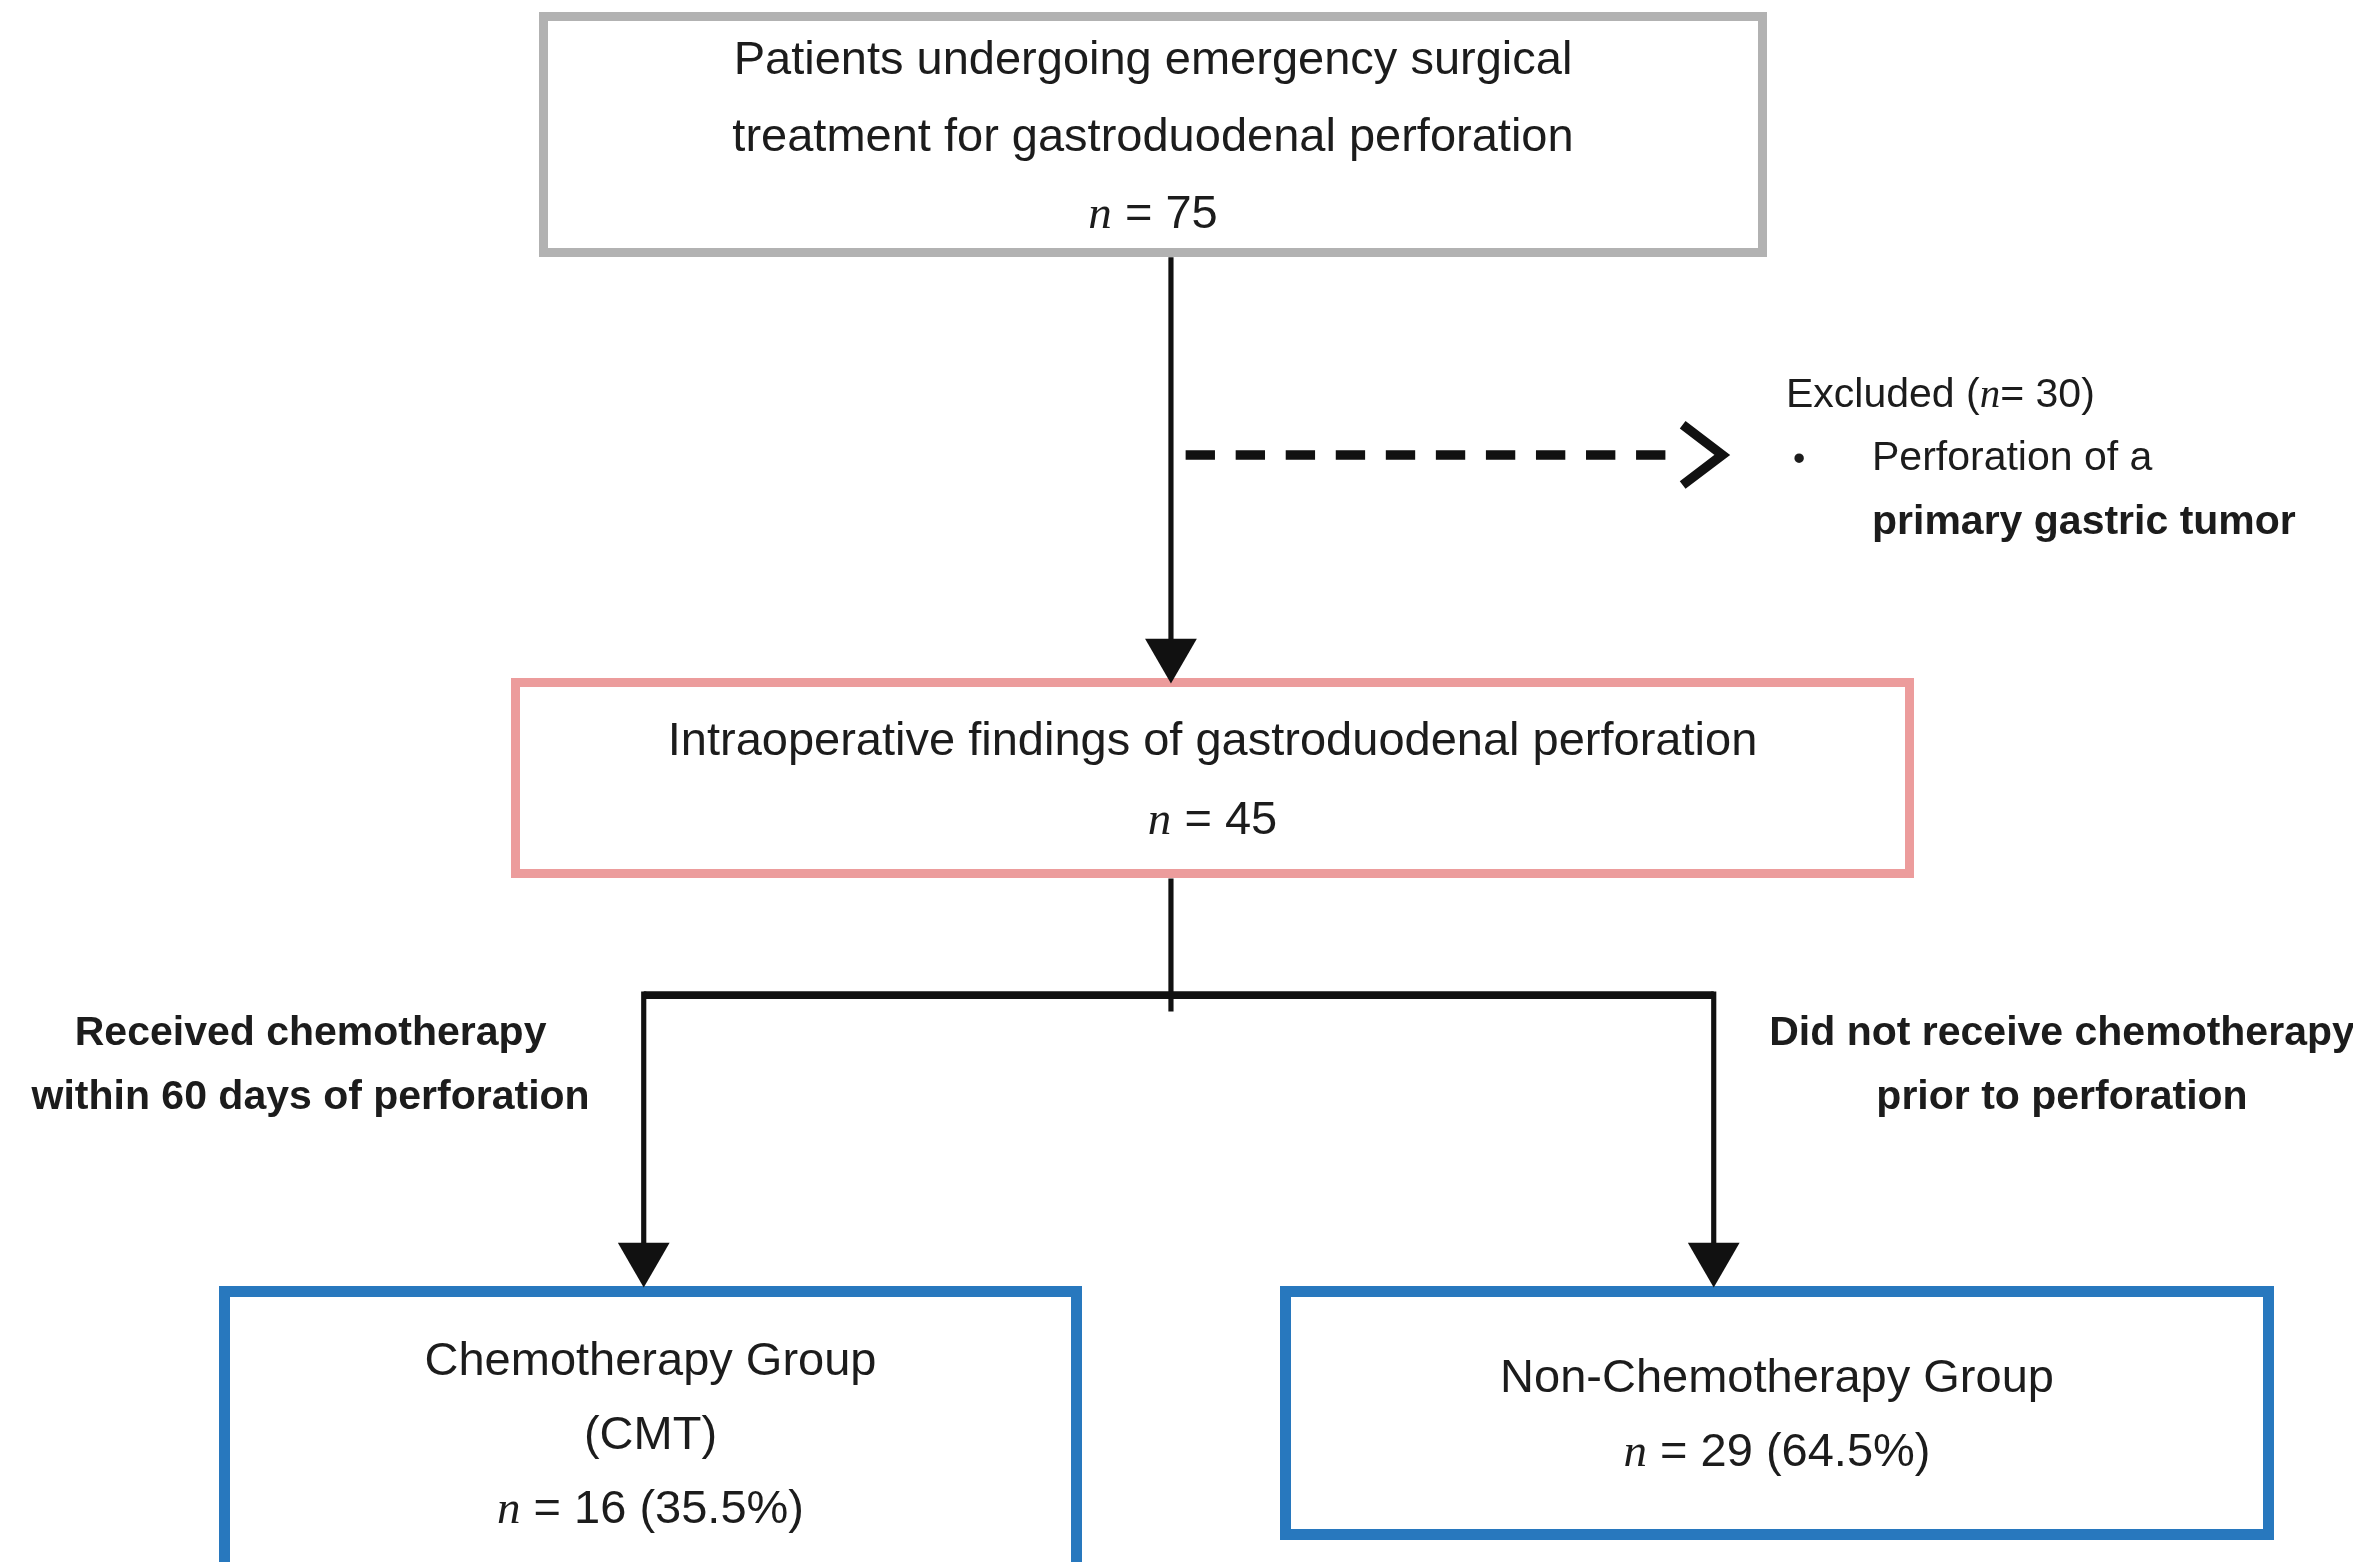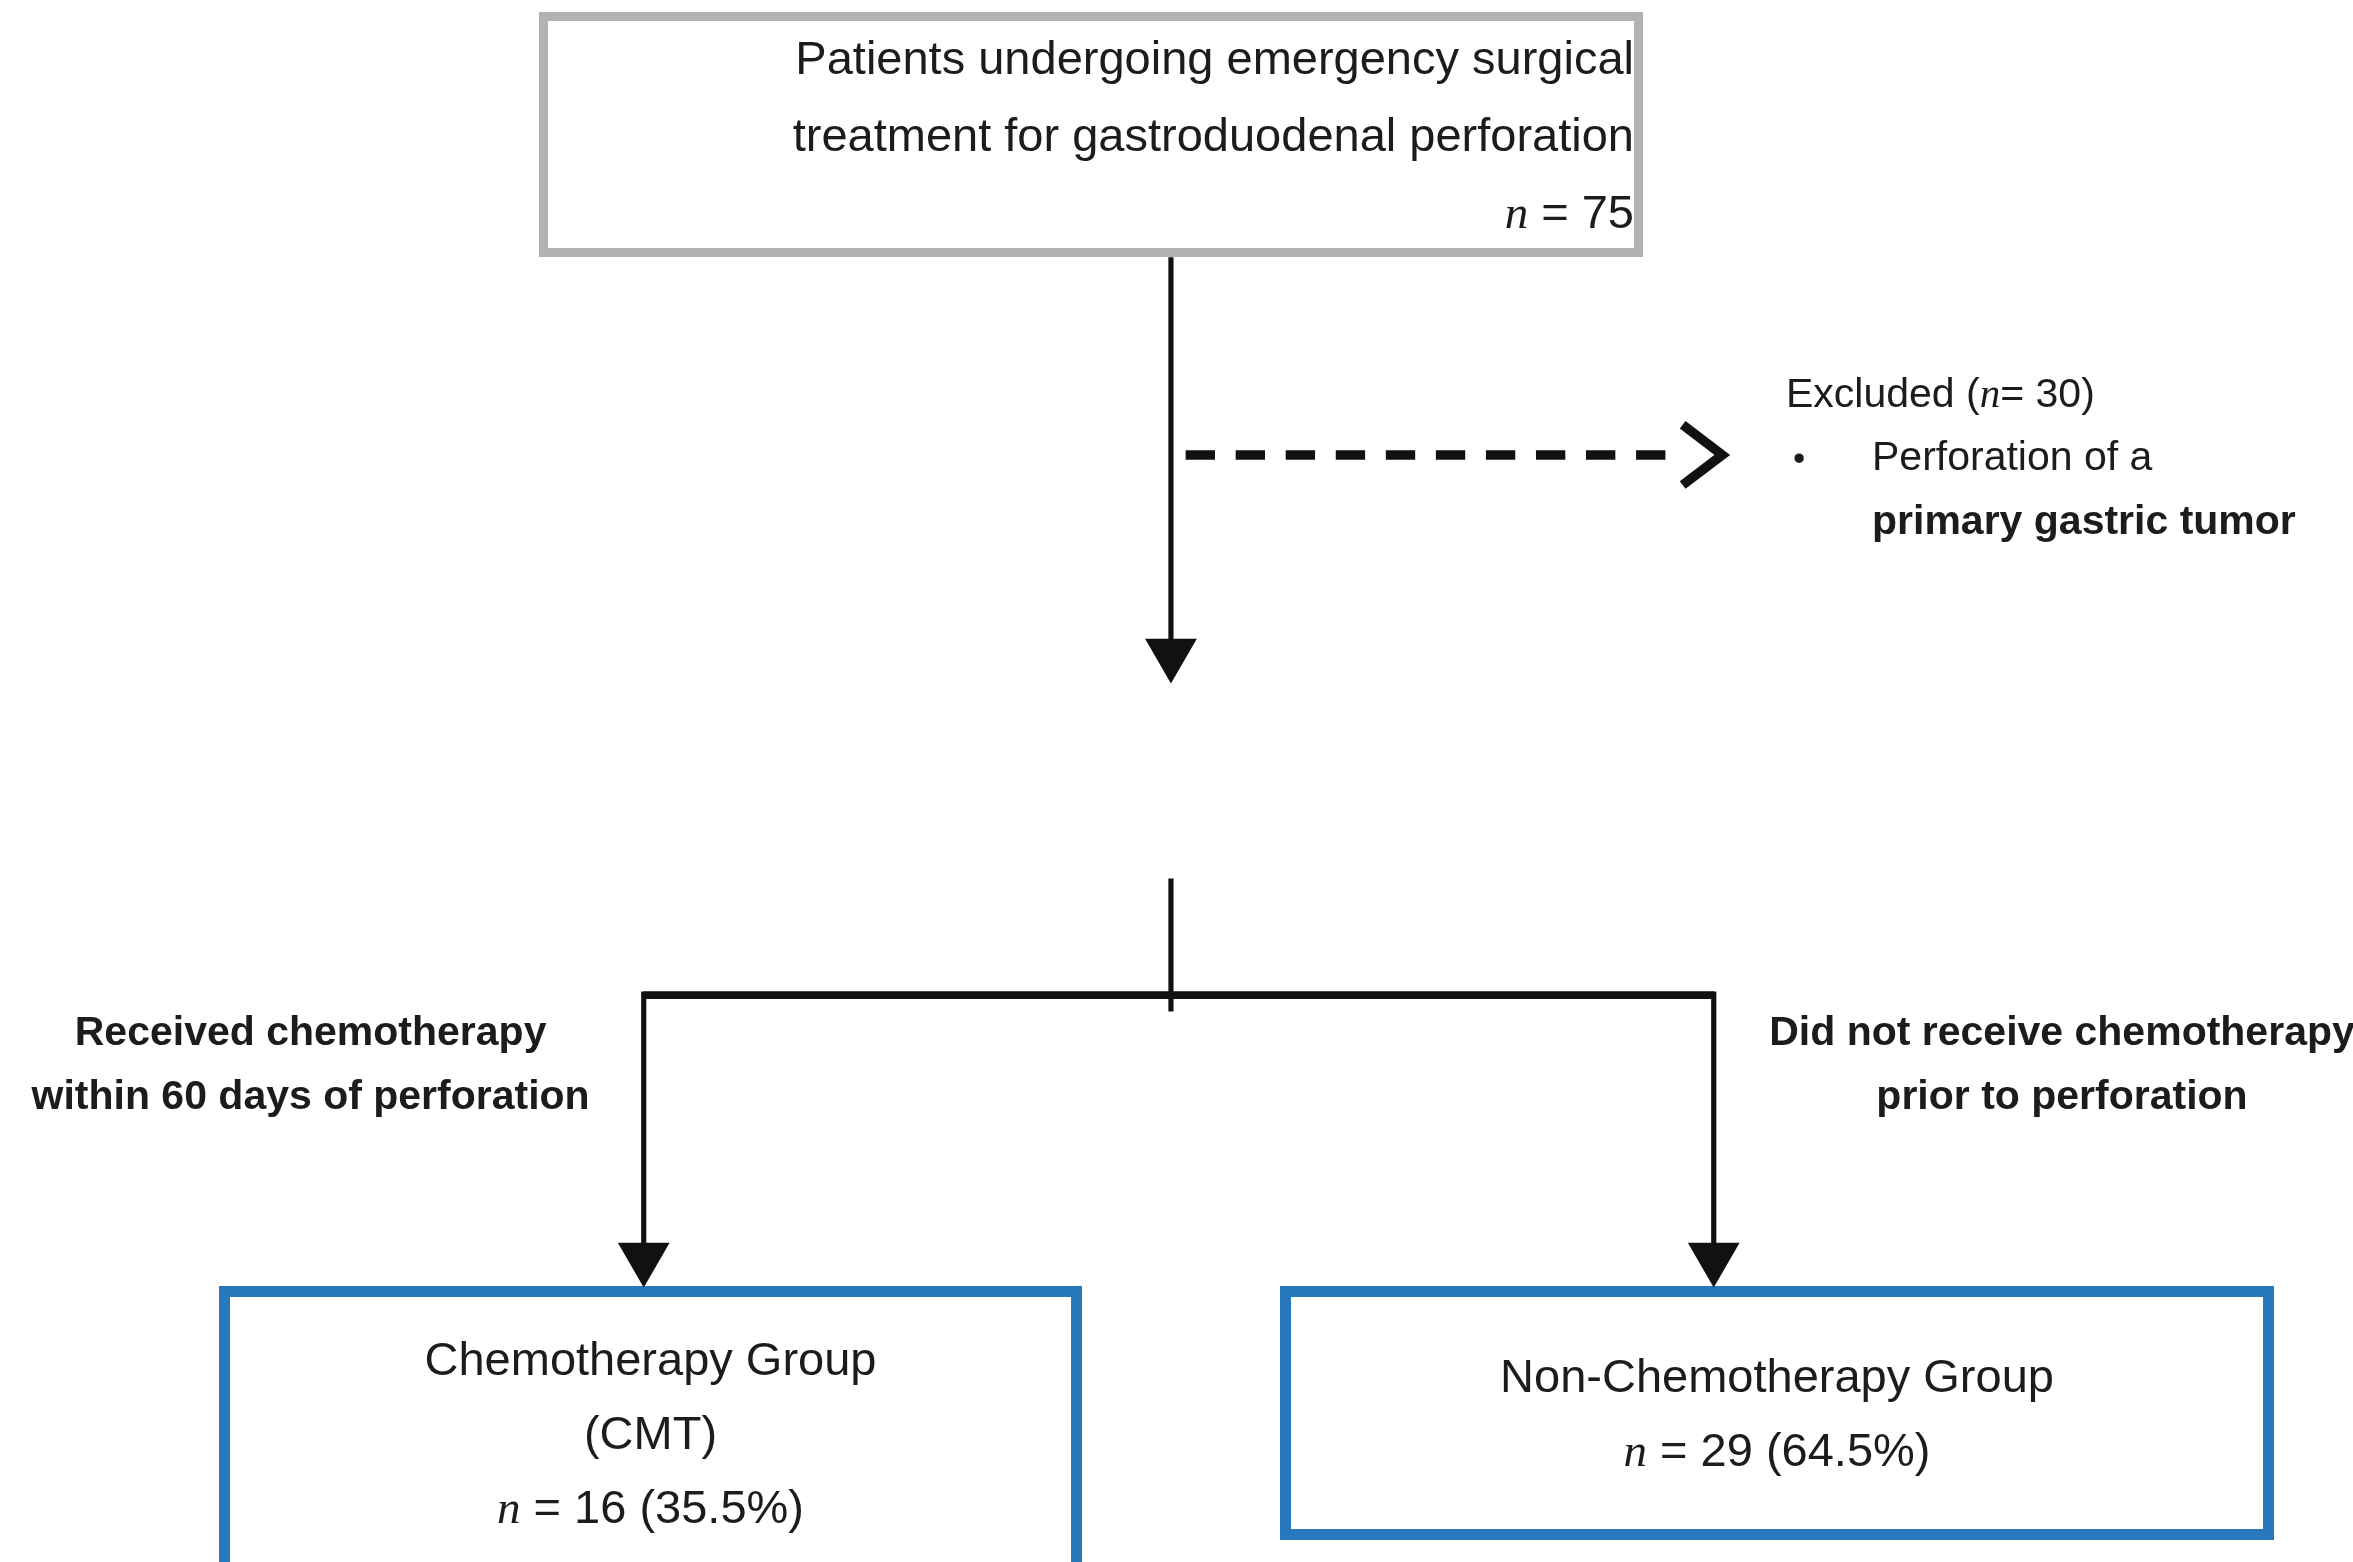--- a/index.html
+++ b/index.html
@@ -37,23 +37,22 @@
     text-align: center;
     z-index: 1;
   }
   .box .bline {
     font-size: 47px;
     line-height: 77px;
     white-space: nowrap;
   }
   .box-top {
     left: 539px; top: 12px;
-    width: 1104px; height: 245px;
+    width: 1228px; height: 245px;
     border: 9.5px solid #b2b2b2;
-    align-items: flex-end;
   }
   .box-mid {
     left: 511px; top: 678px;
     width: 1403px; height: 200px;
     border: 9.5px solid #ec9c9c;
   }
   .box-mid .bline { line-height: 79px; }
   .box-bottom-left {
     left: 219px; top: 1286px;
     width: 863px; height: 293px;
@@ -103,20 +102,24 @@
 <body>
 
 <div class="canvas">
 
   <div class="box box-top">
     <div class="bline">Patients undergoing emergency surgical</div>
     <div class="bline">treatment for gastroduodenal perforation</div>
     <div class="bline ncount"><i>n</i><span> = 75</span></div>
   </div>
 
+  <div class="box box-mid">
+    <div class="bline">Intraoperative findings of gastroduodenal perforation</div>
+    <div class="bline ncount"><i>n</i><span> = 45</span></div>
+  </div>
 
   <div class="excluded">
     <div class="row">
         <span>Excluded (</span>
         <i style="font-style:italic;font-family:'Liberation Serif',serif;">n</i>
         <span> = 30)</span>
       </div>
     <div class="row">
       <span class="bullet">•</span>
       <span>Perforation of a</span>

